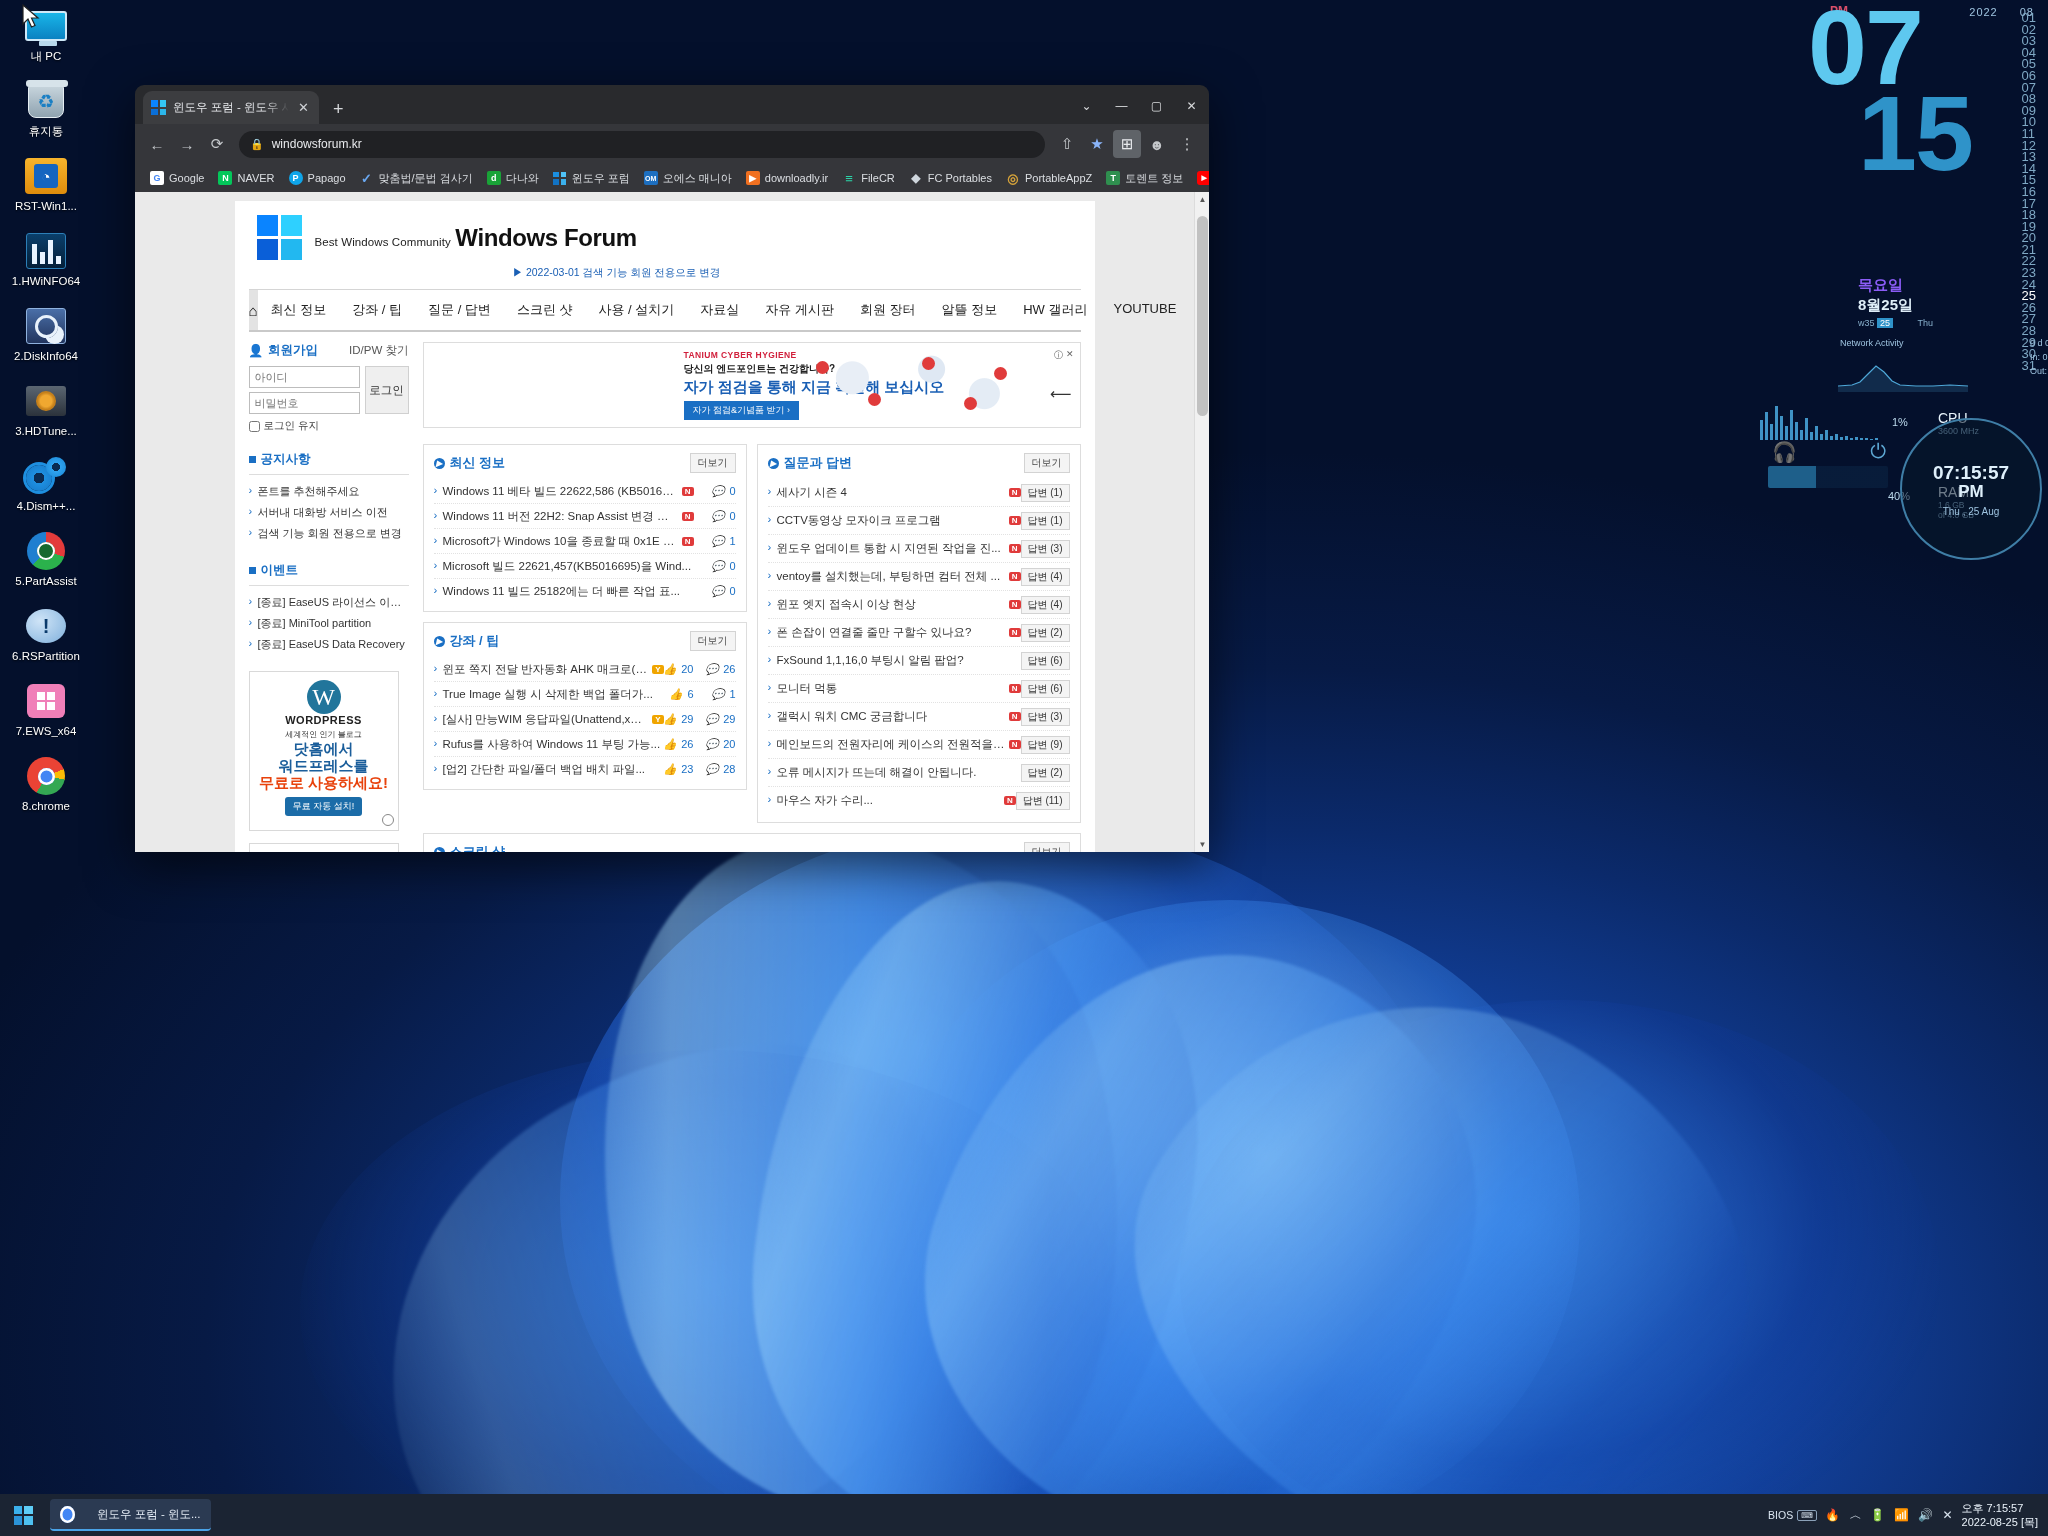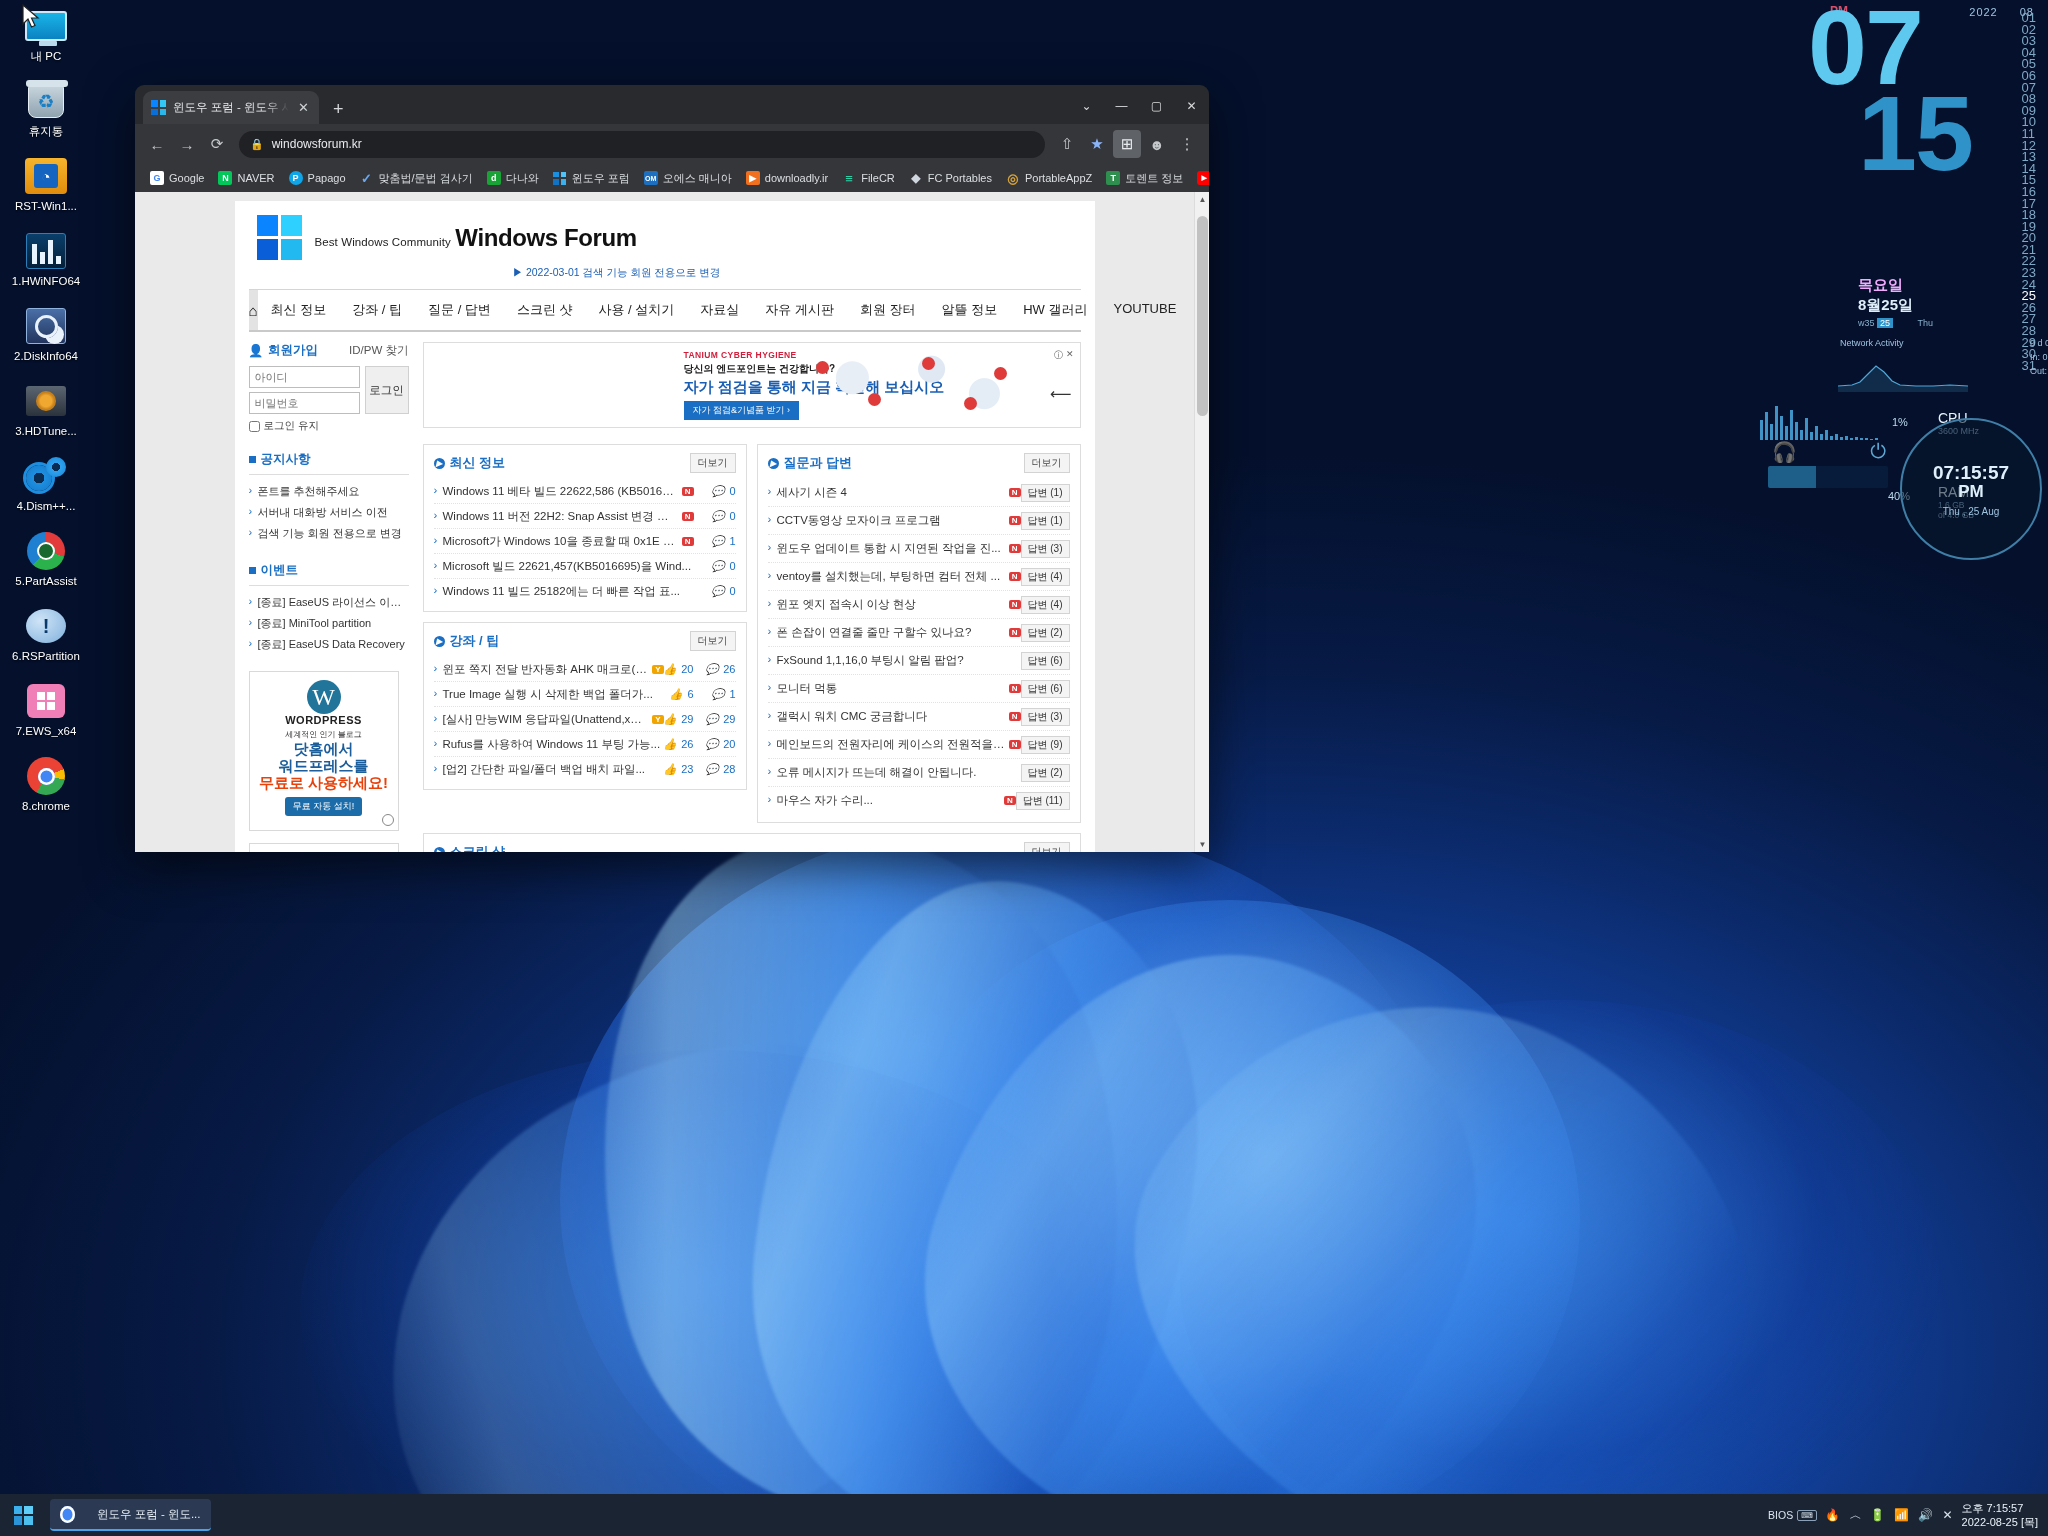--- a/index.html
+++ b/index.html
@@ -228,21 +228,21 @@
 
   
   #widget { position:absolute; right:0; top:0; width:290px; height:560px; z-index:10; color:#cfe4f5; }
   #w-date { position:absolute; right:14px; top:6px; font-size:11px; color:#9fc4e0; letter-spacing:1px;}
   #w-date .yr { margin-right:22px; }
   #w-pm { position:absolute; left:72px; top:4px; font-size:12px; color:#d94f6a; font-weight:bold;}
   #w-hh { position:absolute; left:50px; top:6px; font-size:106px; font-weight:bold; color:#5ec8ef; line-height:82px; letter-spacing:-2px;}
   #w-mm { position:absolute; left:100px; top:92px; font-size:106px; font-weight:bold; color:#2f93c9; line-height:82px; letter-spacing:-2px;}
   #w-days { position:absolute; right:12px; top:12px; font-size:13px; line-height:11.6px; color:#7fa8c4; text-align:left;}
   #w-days b { color:#fff; font-weight:normal;}
-  #w-dayname { position:absolute; left:100px; top:276px; font-size:15px; color:#f0abfc; font-weight:bold;}
+  #w-dayname { position:absolute; left:100px; top:276px; font-size:15px; color:#8b5cf6; font-weight:bold;}
   #w-daynum { position:absolute; left:100px; top:296px; font-size:15px; color:#dfeef8; font-weight:bold;}
   #w-week { position:absolute; left:100px; top:318px; font-size:9px; color:#87b0cc;}
   #w-week .hl { background:#2f93c9; color:#fff; padding:0 3px;}
   #w-week .thu { margin-left:22px; }
   #w-net { position:absolute; left:82px; top:338px; font-size:9px; color:#9fc4e0; }
   #w-net .r { position:absolute; left:190px; top:0; white-space:nowrap;}
   #w-net .r2 { position:absolute; left:190px; top:14px; white-space:nowrap;}
   #w-net .r3 { position:absolute; left:190px; top:28px; white-space:nowrap;}
   #w-graph1 { position:absolute; left:80px; top:352px; width:130px; height:40px; }
   #w-graph2 { position:absolute; left:0px; top:396px; width:128px; height:44px; }

